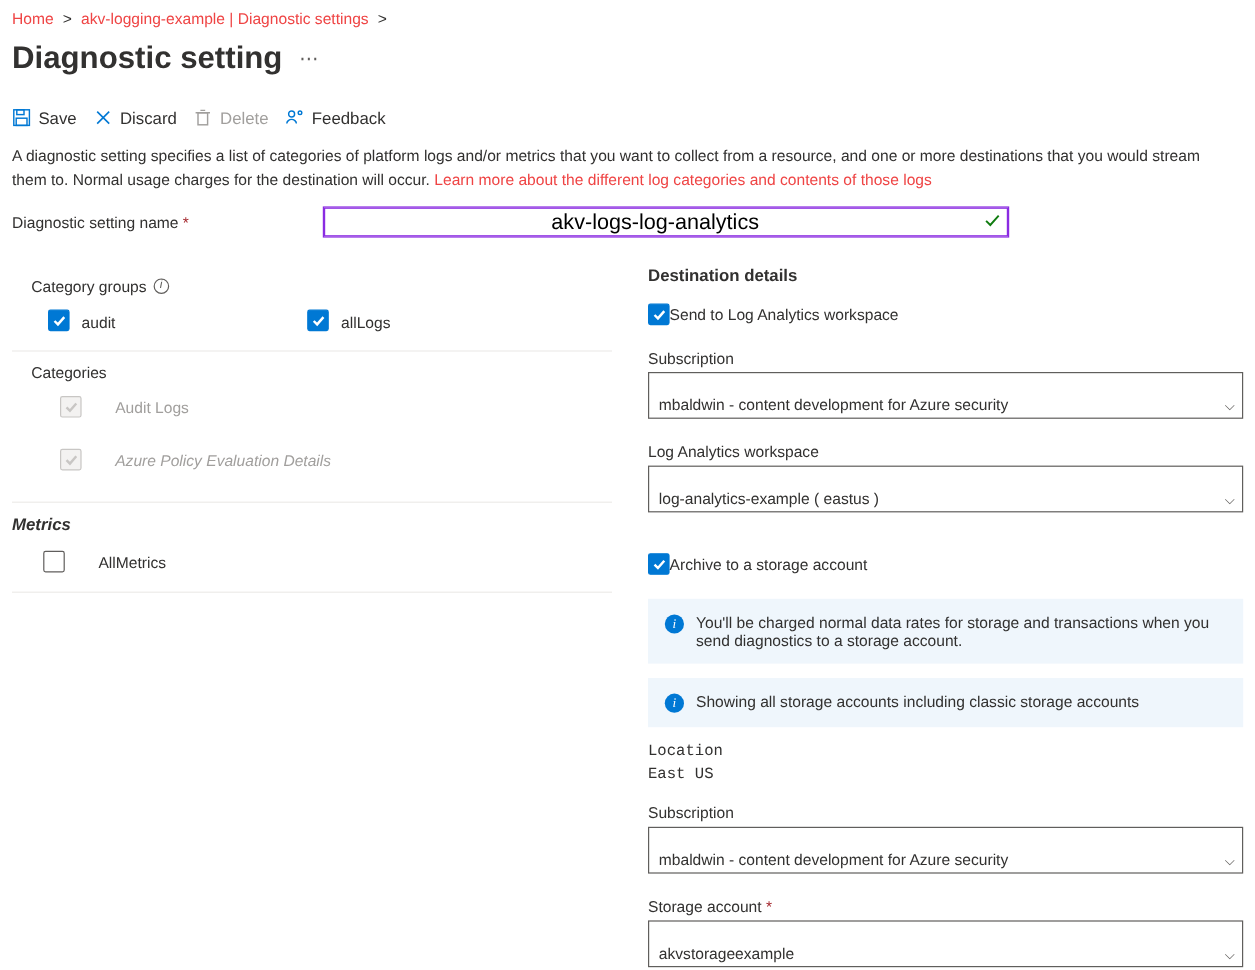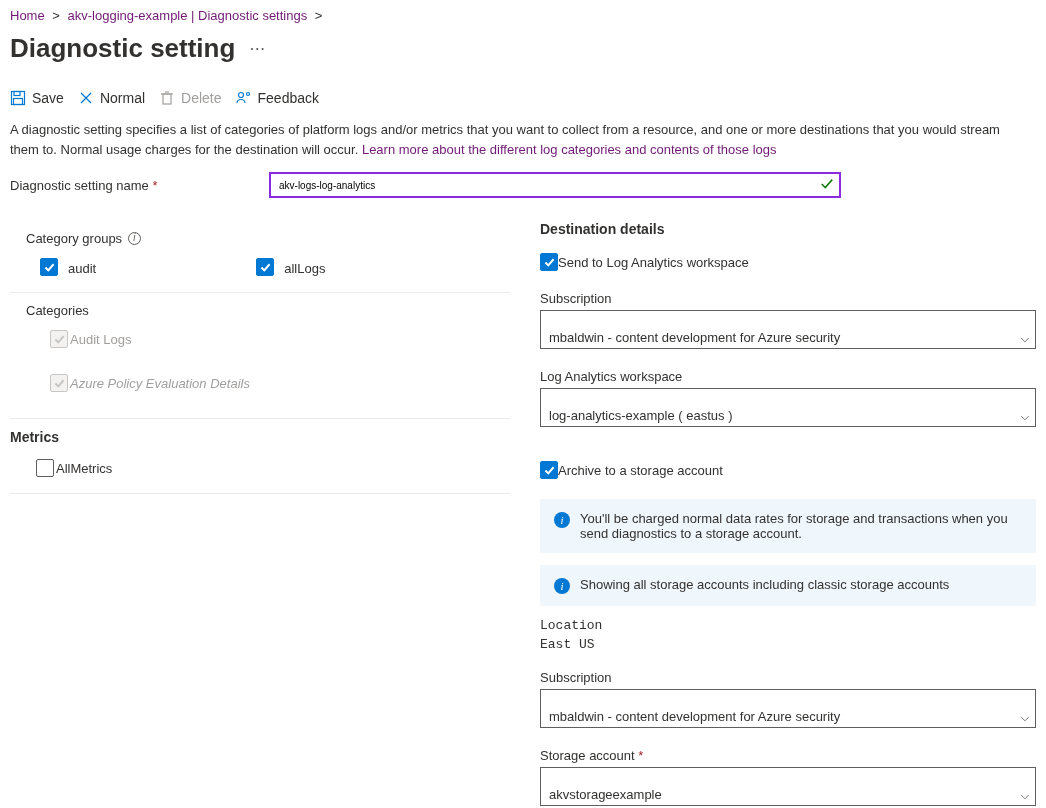--- a/index.html
+++ b/index.html
@@ -5,53 +5,54 @@
   * { box-sizing: border-box; }
   body {
     margin: 0;
     padding: 8px 10px;
     font-family: "Segoe UI", Arial, sans-serif;
     font-size: 13px;
     color: #323130;
     background: #fff;
     width: 1046px;
   }
-  a { color: #701a75; text-decoration: none; }
+  a { color: #ef4444; text-decoration: none; }
   .breadcrumb { font-size: 13px; margin-bottom: 10px; }
   .breadcrumb .sep { color: #323130; margin: 0 4px; }
   .page-title-row { display: flex; align-items: center; gap: 14px; margin: 6px 0 22px 0; }
   h1 { font-size: 26px; font-weight: 600; margin: 0; }
   .dots { color: #605e5c; font-size: 16px; }
   .toolbar { display: flex; gap: 14px; align-items: center; padding: 4px 0 14px 0; }
   .toolbar .tbtn { display: inline-flex; align-items: center; gap: 6px; font-size: 14px; cursor: pointer; }
   .toolbar .tbtn.disabled { color: #a19f9d; cursor: default; }
   .toolbar svg { width: 16px; height: 16px; }
   .desc { font-size: 13px; line-height: 1.5; max-width: 1000px; margin-bottom: 14px; }
   .name-row { display: flex; align-items: center; gap: 10px; margin-bottom: 24px; }
   .name-row label { font-size: 13px; width: 250px; }
   .req { color: #a4262c; }
   .name-input-wrap { position: relative; width: 570px; }
   .name-input {
     width: 100%;
     border: 1px solid #8a2be2;
     outline: 1px solid #8a2be2;
     padding: 4px 26px 4px 8px;
-    font-size: 10px;
+    font-size: 18px;
     height: 24px;
+    text-align: center;
   }
   .valid-check { position: absolute; right: 6px; top: 4px; color: #107c10; }
   .two-col { display: flex; gap: 30px; }
   .col-left { width: 500px; }
   .col-right { flex: 1; }
   .section-h { font-size: 14px; font-weight: 600; margin: 0 0 14px 0; }
   .subsection { font-size: 13px; margin: 10px 0 12px 0; display:flex; align-items:center; gap:6px;}
   .sub-h { font-weight: 400; }
   .info-icon-circle { display:inline-block; width:13px; height:13px; border:1px solid #605e5c; border-radius:50%; position:relative;}
   .info-icon-circle::after { content:"i"; font-style:italic; font-size:10px; position:absolute; left:4px; top:-1px; color:#605e5c;}
-  .cb-row { display:flex; align-items:center; gap:2px; margin: 6px 0 6px 30px; }
+  .cb-row { display:flex; align-items:center; gap:28px; margin: 6px 0 6px 30px; }
   .cb-pair { display:flex; gap: 160px; margin-left:30px; }
   .cb-pair .cb-item { display:flex; align-items:flex-end; gap:10px; }
   .checkbox { width:18px; height:18px; border:1px solid #605e5c; display:inline-flex; align-items:center; justify-content:center; border-radius:2px;}
   .checkbox.checked { background:#0078d4; border-color:#0078d4; color:#fff; }
   .checkbox.disabled { border-color:#c8c6c4; background:#f3f2f1; color:#c8c6c4; }
   .checkbox svg { width:13px; height:13px; }
   .cb-label.disabled { color:#a19f9d; }
   .divider { border:none; border-top:1px solid #edebe9; margin: 16px 0 10px 0; }
   .catlabel { margin: 0 0 12px 0; font-size:13px; }
   .dst-item { display:flex; align-items:center; margin-bottom: 20px; }
@@ -93,21 +94,21 @@
         <rect x="4" y="1.5" width="6" height="4"></rect>
         <rect x="3.5" y="8.5" width="9" height="6"></rect>
       </svg>
     <span>Save</span>
   </span>
   <span class="tbtn">
     <svg viewBox="0 0 16 16" stroke="#0078d4" stroke-width="1.3">
         <line x1="3" y1="3" x2="13" y2="13"></line>
         <line x1="13" y1="3" x2="3" y2="13"></line>
       </svg>
-    <span>Normal</span>
+    <span>Discard</span>
   </span>
   <span class="tbtn disabled">
     <svg viewBox="0 0 16 16" fill="none" stroke="#a19f9d" stroke-width="1.2">
         <rect x="4" y="4" width="8" height="10"></rect>
         <line x1="2" y1="4" x2="14" y2="4"></line>
         <line x1="6" y1="2" x2="10" y2="2"></line>
       </svg>
     <span>Delete</span>
   </span>
   <span class="tbtn">
@@ -183,21 +184,21 @@
       <span class="checkbox disabled">
         <svg viewBox="0 0 16 16" fill="none" stroke="#c8c6c4" stroke-width="2.5">
             <polyline points="3,8 6.5,11.5 13,4"></polyline>
           </svg>
       </span>
       <span class="cb-label disabled">Azure Policy Evaluation Details</span>
     </div>
 
     <hr class="divider" style="margin-top:26px;">
 
-    <div class="section-h" style="margin-top:4px;">Metrics</div>
+    <div class="section-h" style="margin-top:4px;font-style:italic;">Metrics</div>
 
     <div class="cb-row" style="margin-left:26px;">
       <span class="checkbox"></span>
       <span class="cb-label">AllMetrics</span>
     </div>
 
     <hr class="divider">
   </div>
 
   <div class="col-right">

